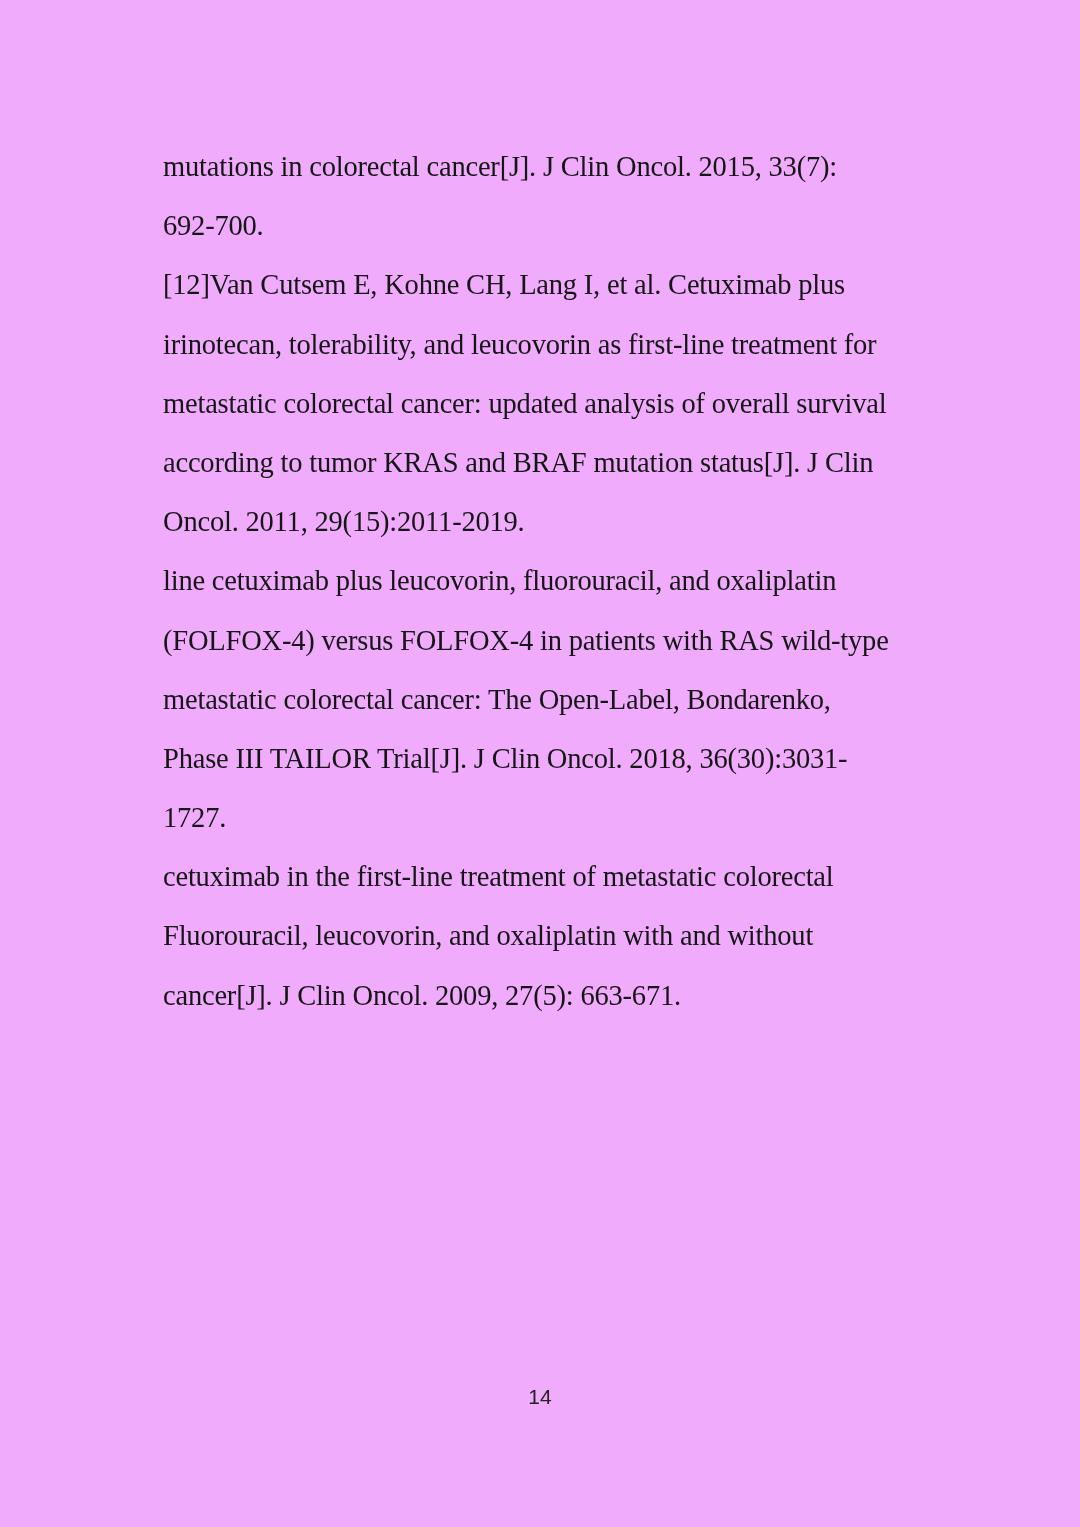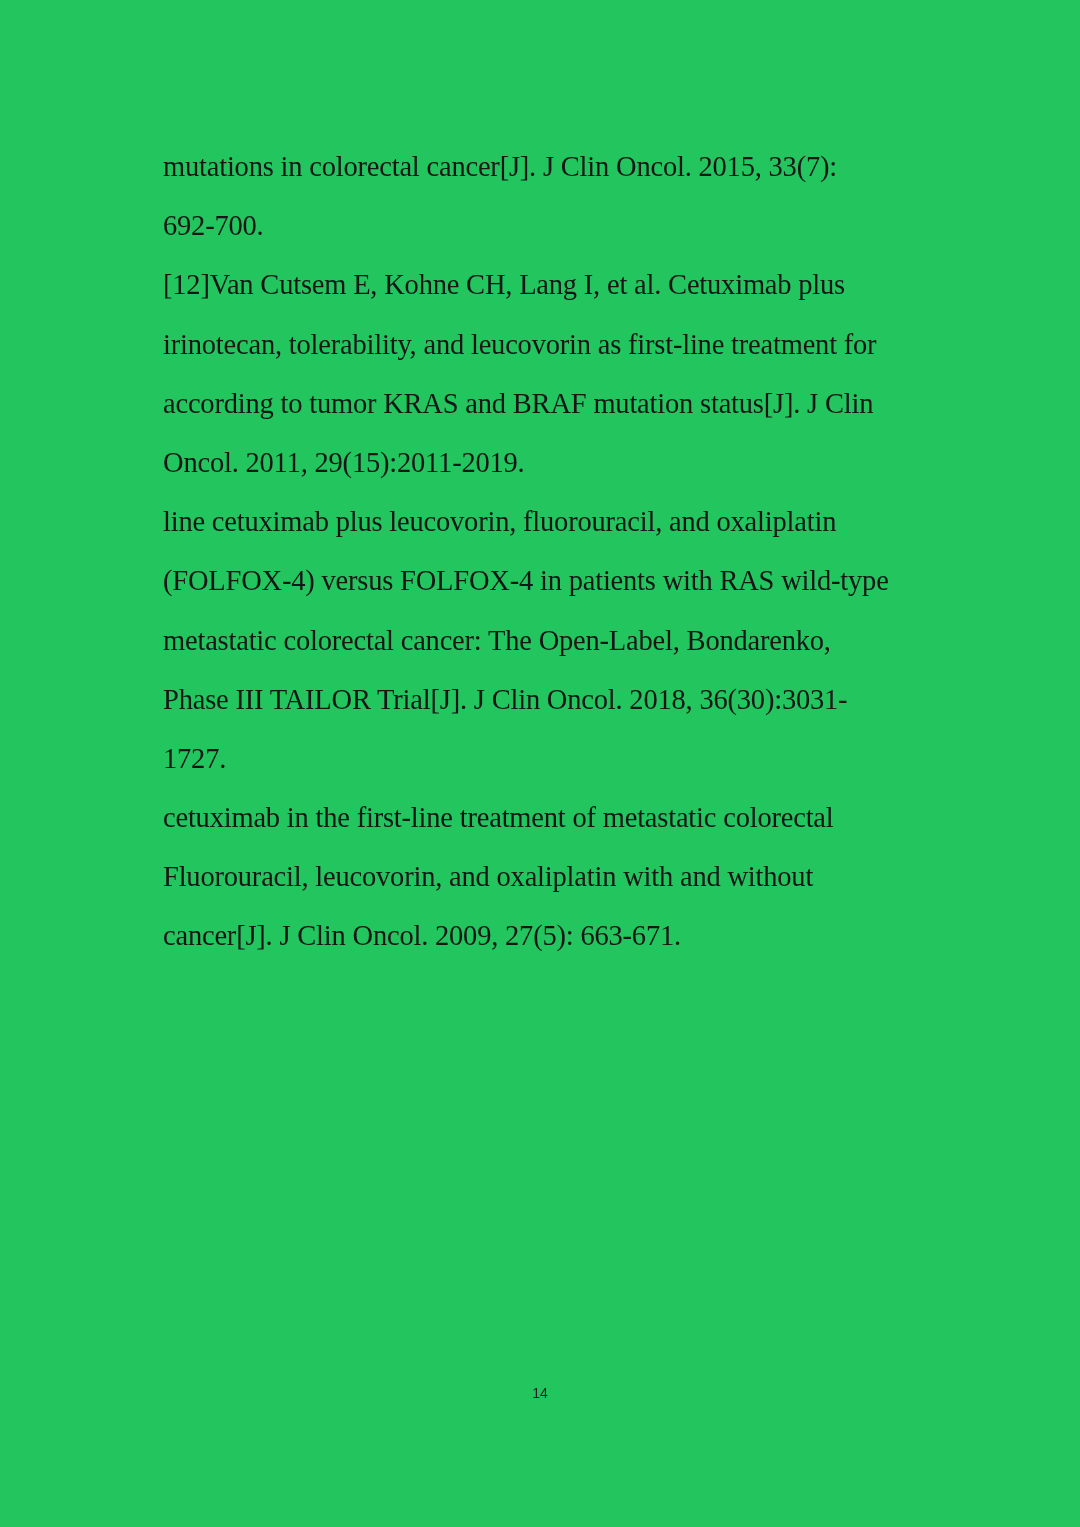--- a/index.html
+++ b/index.html
@@ -11,21 +11,21 @@
       width: 1080px;
       height: 1527px;
       position: relative;
       overflow: hidden;
     }
     .page {
       position: absolute;
       left: 0; top: 0;
       width: 1080px;
       height: 1527px;
-      background: #22c55e;
+      background: #f0abfc;
     }
     .text-block {
       position: absolute;
       left: 163px;
       top: 137px;
       width: 780px;
       font-family: "Liberation Serif", serif;
       font-size: 28.5px;
       line-height: 59.2px;
       color: #161616;
@@ -36,35 +36,36 @@
       white-space: nowrap;
       height: 59.2px;
     }
     .page-number {
       position: absolute;
       left: 0;
       width: 1080px;
       top: 1385px;
       text-align: center;
       font-family: "Liberation Sans", sans-serif;
-      font-size: 14px;
+      font-size: 21px;
       color: #222222;
     }
   </style>
 </head>
 <body>
 
 <div class="page">
   <div class="text-block">
 
     <span class="line">mutations in colorectal cancer[J]. J Clin Oncol. 2015, 33(7):</span>
     <span class="line">692-700.</span>
 
     <span class="line">[12]Van Cutsem E, Kohne CH, Lang I, et al. Cetuximab plus</span>
     <span class="line">irinotecan, tolerability, and leucovorin as first-line treatment for</span>
+    <span class="line">metastatic colorectal cancer: updated analysis of overall survival</span>
     <span class="line">according to tumor KRAS and BRAF mutation status[J]. J Clin</span>
     <span class="line">Oncol. 2011, 29(15):2011-2019.</span>
 
     <span class="line">line cetuximab plus leucovorin, fluorouracil, and oxaliplatin</span>
     <span class="line">(FOLFOX-4) versus FOLFOX-4 in patients with RAS wild-type</span>
     <span class="line">metastatic colorectal cancer: The Open-Label, Bondarenko,</span>
     <span class="line">Phase III TAILOR Trial[J]. J Clin Oncol. 2018, 36(30):3031-</span>
     <span class="line">1727.</span>
 
     <span class="line">cetuximab in the first-line treatment of metastatic colorectal</span>

